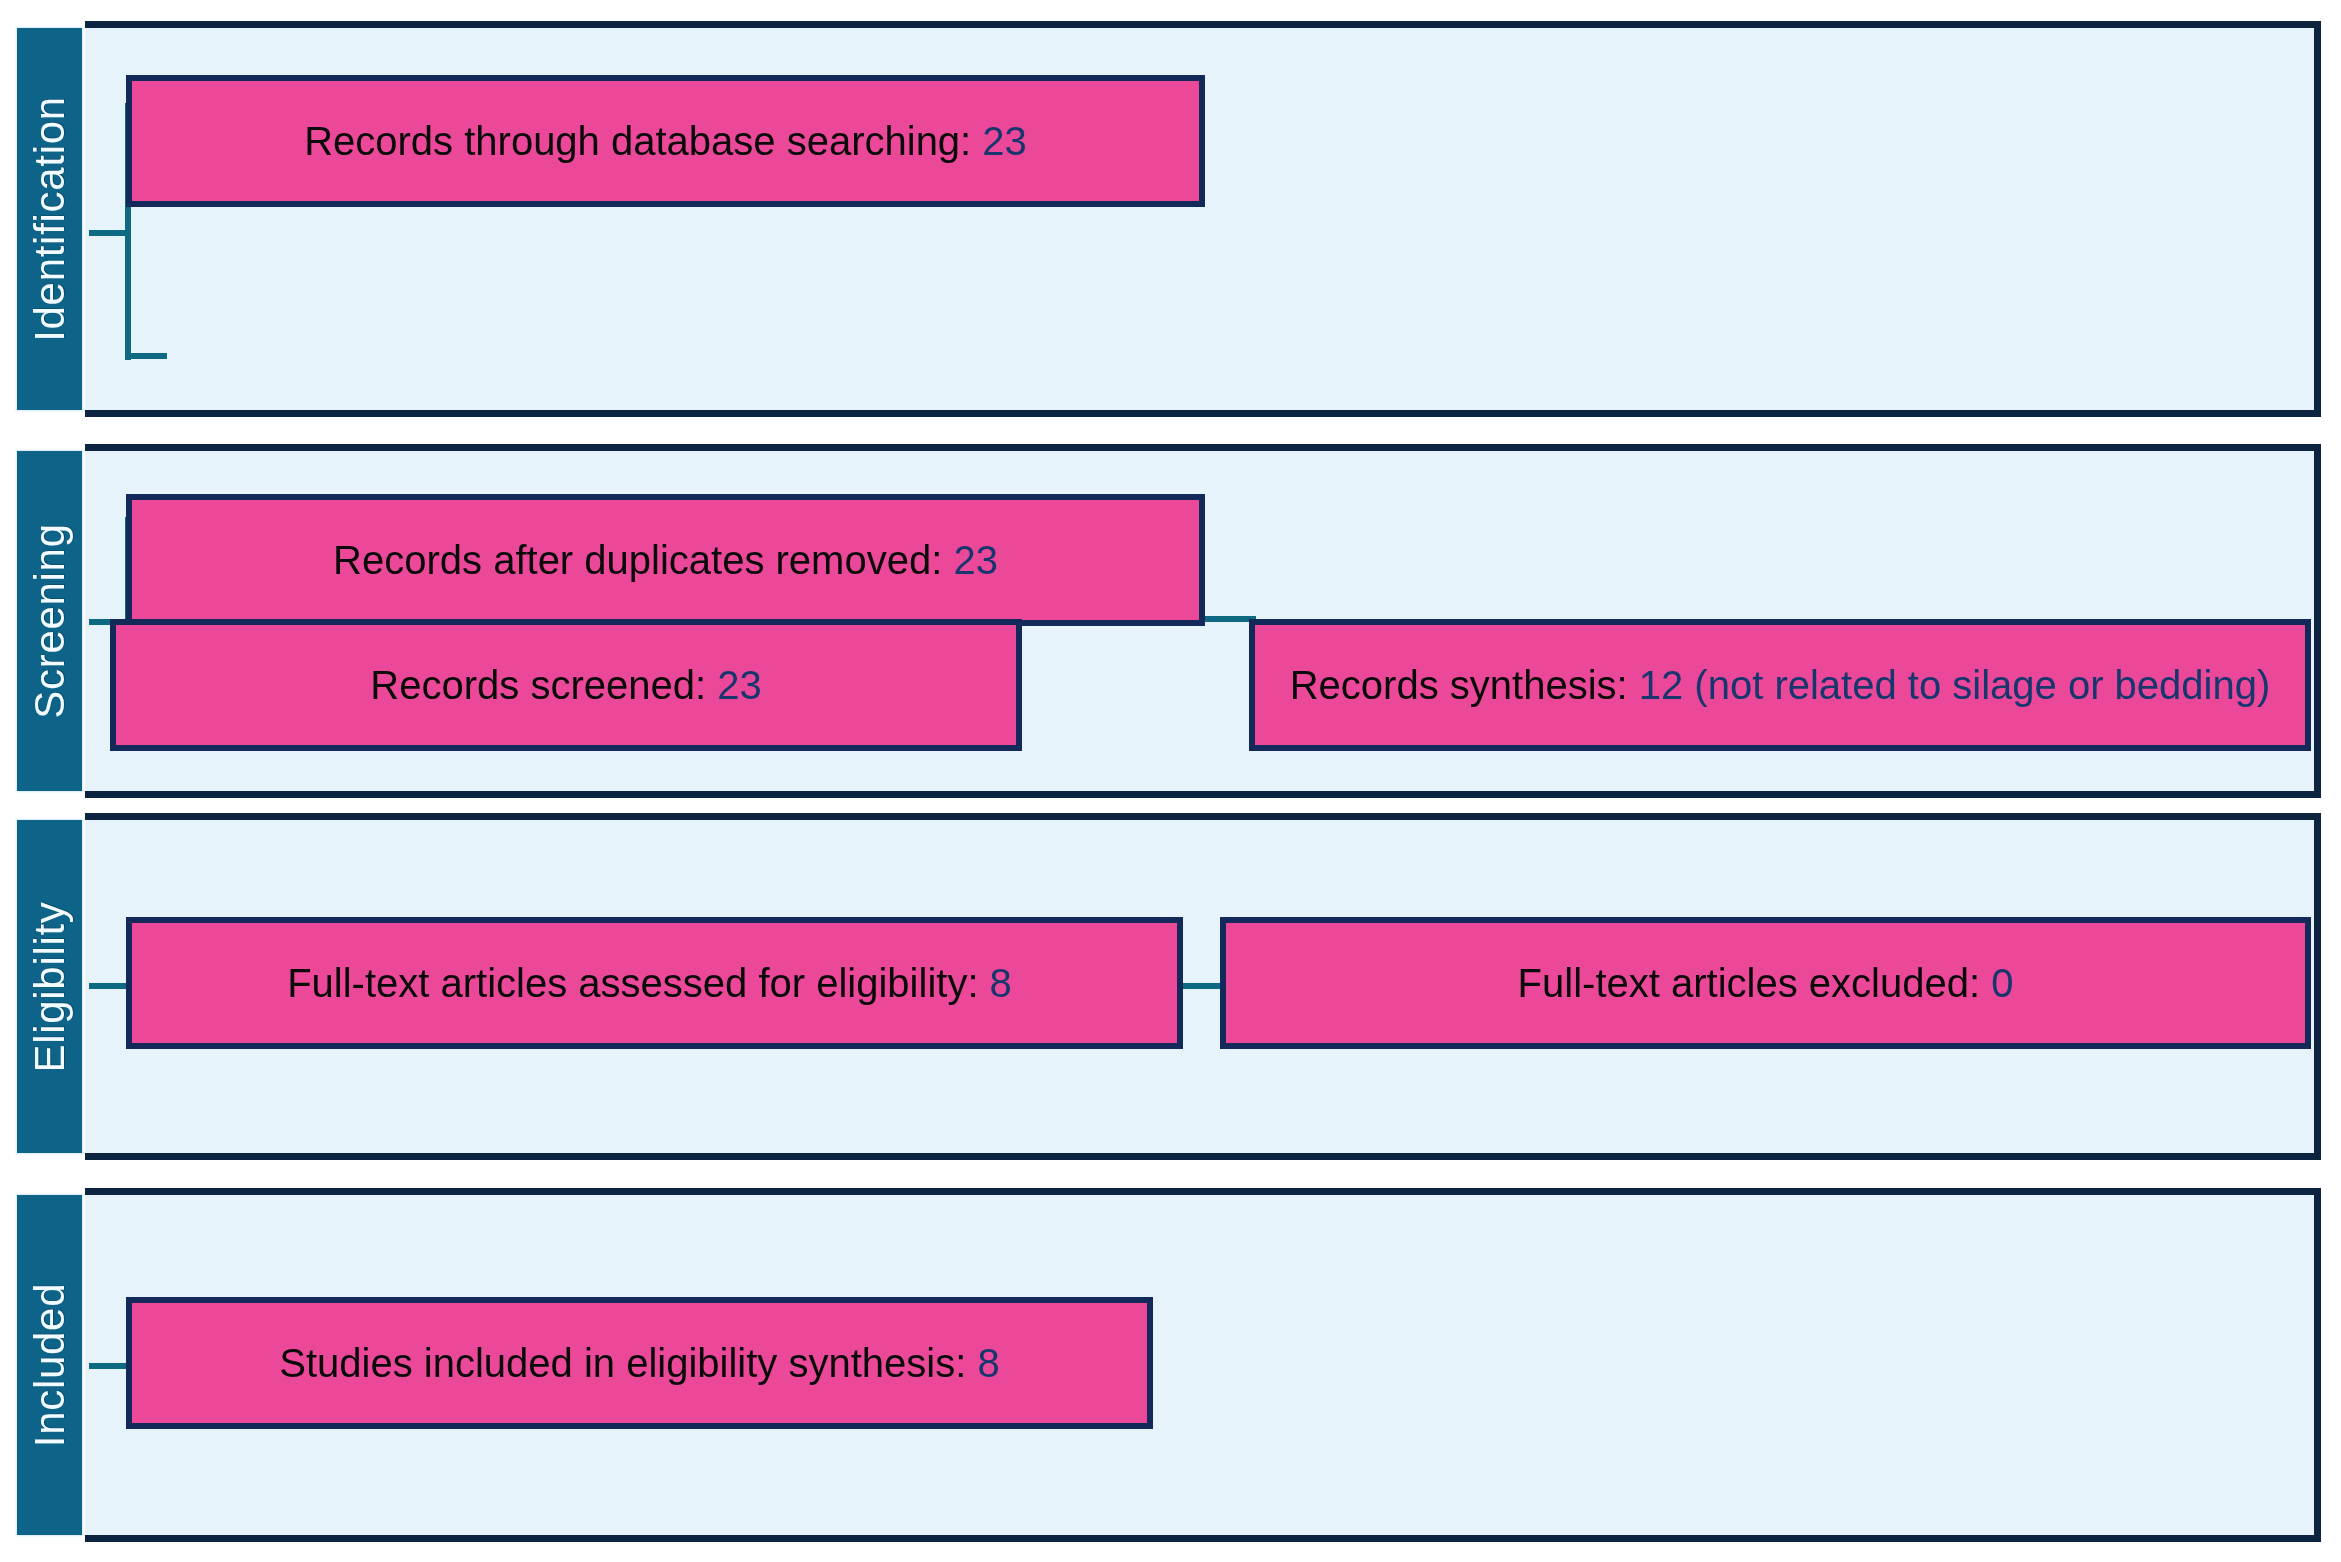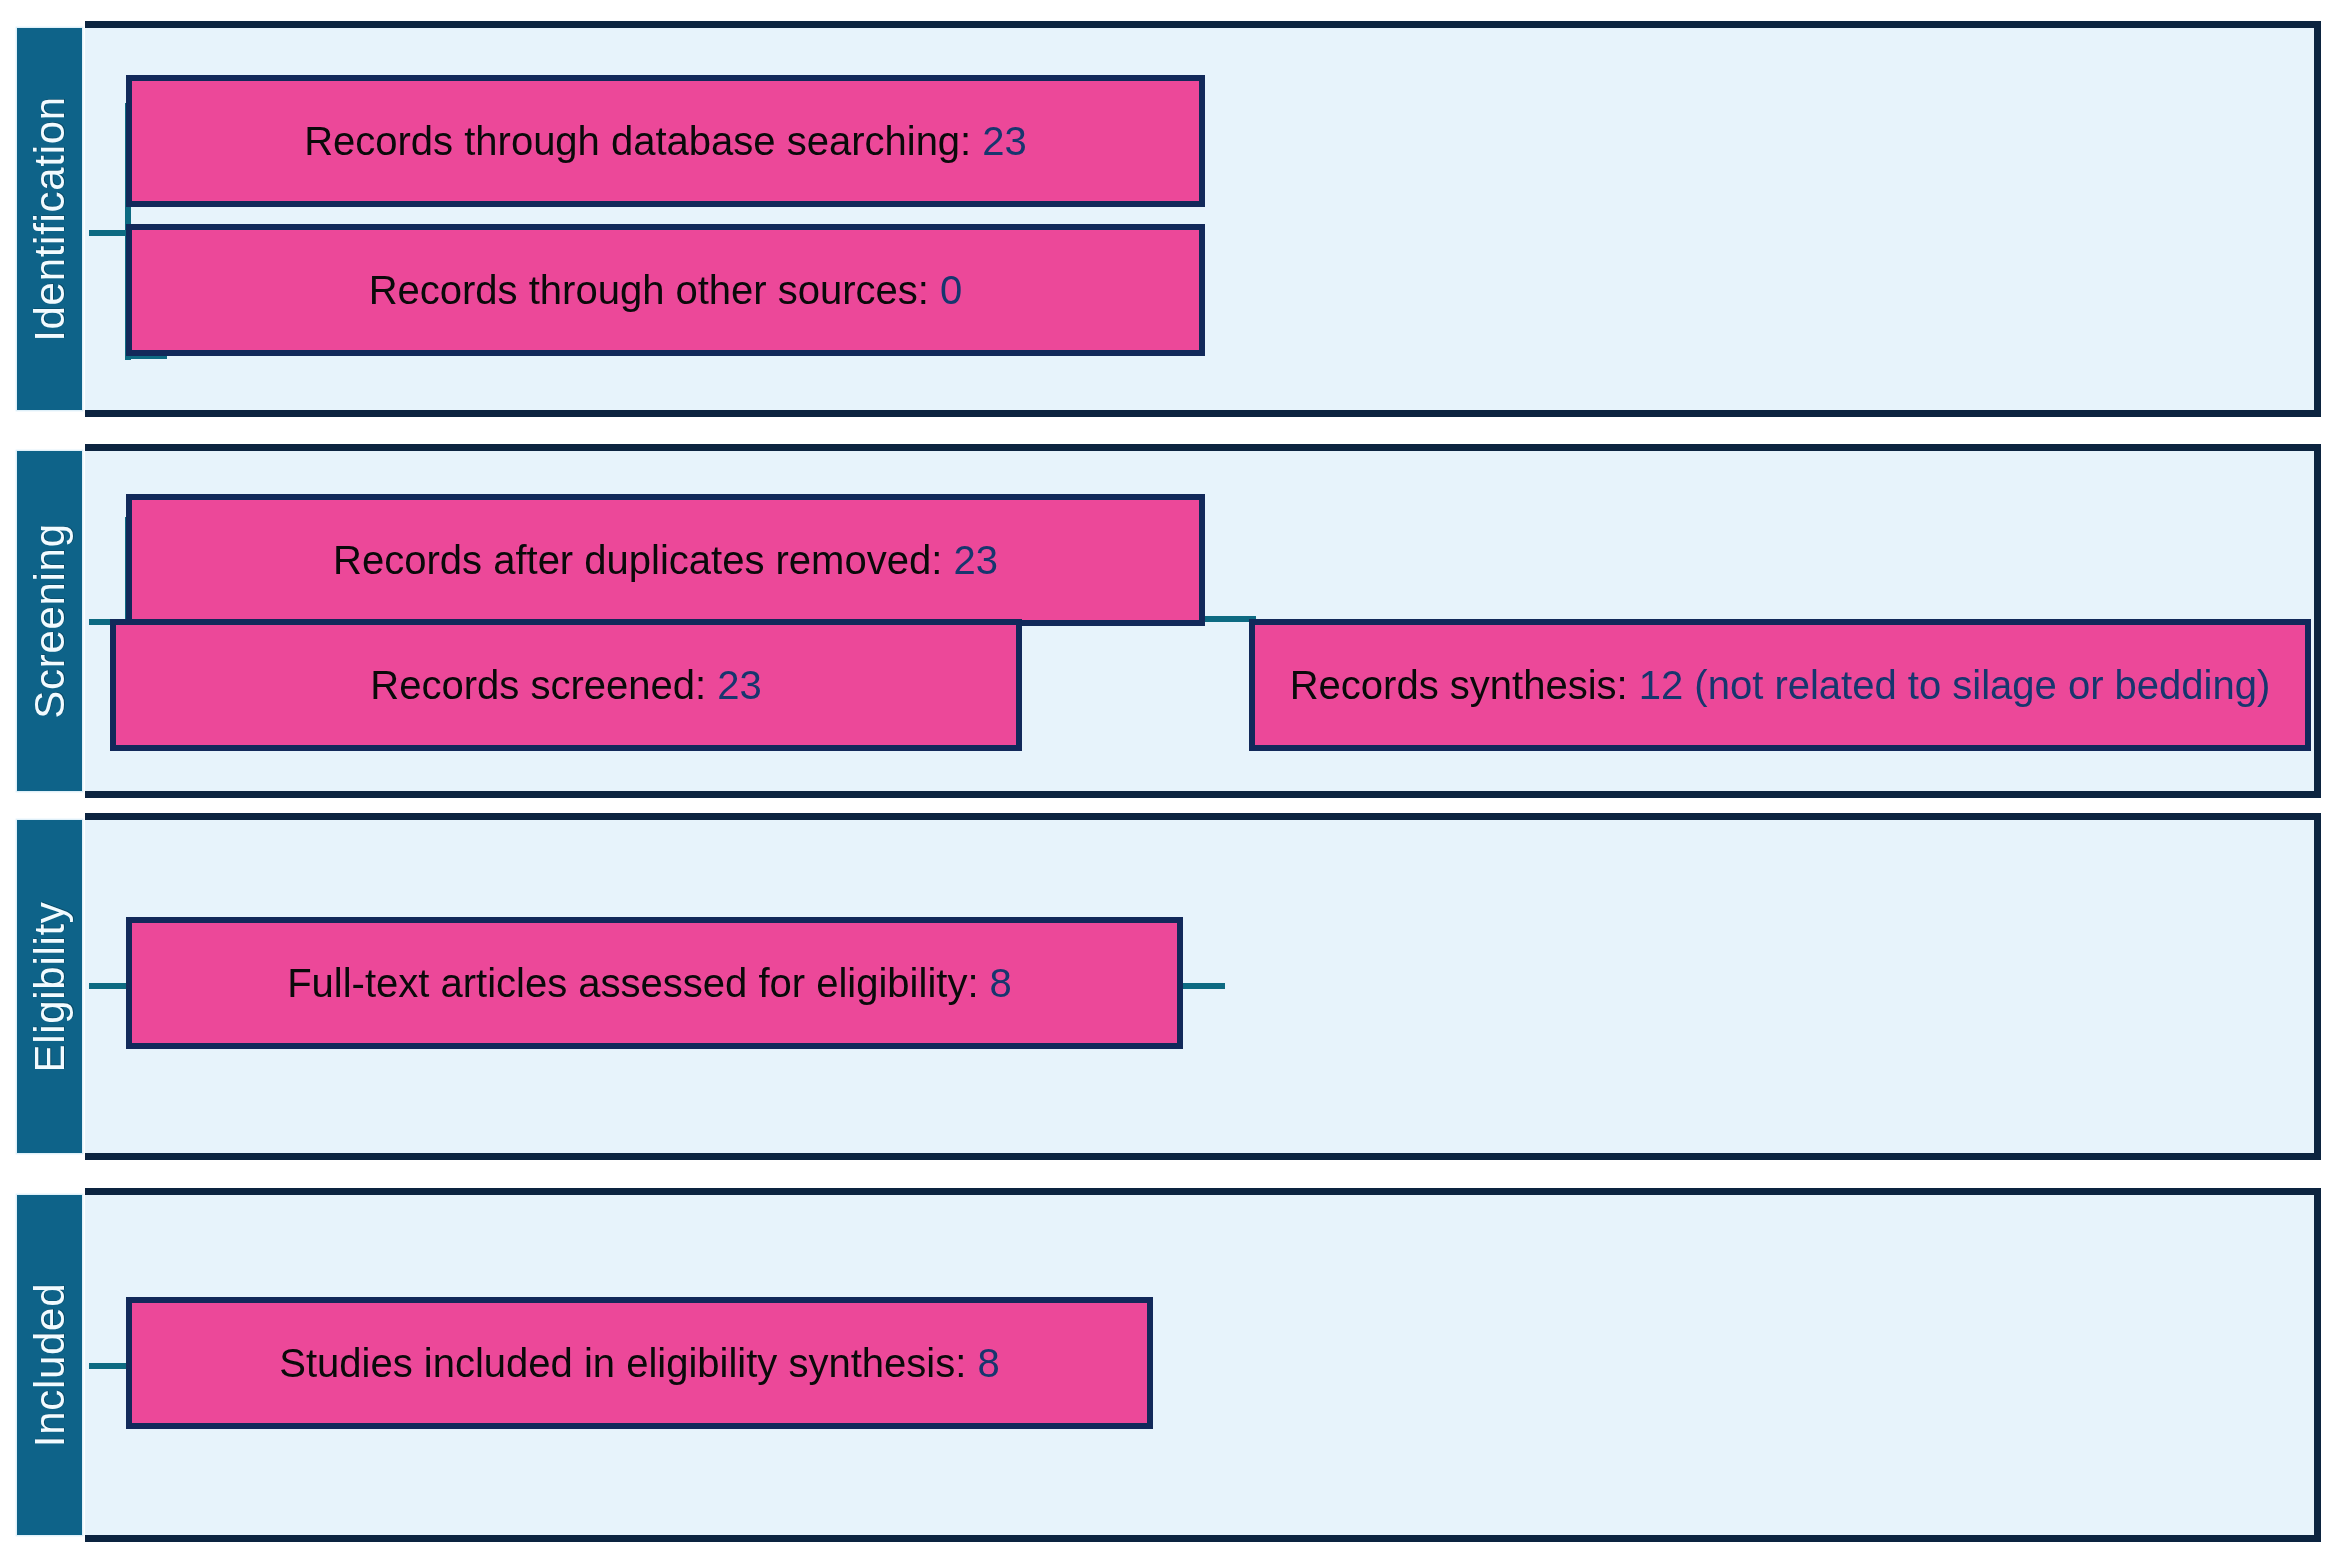--- a/index.html
+++ b/index.html
@@ -110,23 +110,20 @@
 
     <div class="bracket-stub" style="left:89px; top:209px; width:42px;"></div>
     <div class="bracket-spine" style="left:125px; top:82px; height:257px;"></div>
     <div class="bracket-arm" style="left:125px; top:82px; width:42px;"></div>
     <div class="bracket-arm" style="left:125px; top:332px; width:42px;"></div>
 
     <div class="node" style="left:126px; top:54px; width:1079px; height:132px;">
       <span class="node-text"><span>Records through database searching: </span><span class="num">23</span></span>
     </div>
 
-    <div class="node" style="left:126px; top:203px; width:1079px; height:132px;">
-      <span class="node-text"><span>Records through other sources: </span><span class="num">0</span></span>
-    </div>
   </div>
 
   <div class="stage" style="top:444px; height:354px;">
 
     <div class="stage-panel" style="top:0; height:354px;"></div>
 
     <div class="stage-tab" style="top:7px; height:340px;">
       <span class="stage-tab-label">Screening</span>
     </div>
 
@@ -159,20 +156,23 @@
     </div>
 
     <div class="bracket-stub" style="left:89px; top:170px; width:42px;"></div>
 
     <div class="conn conn-h" style="left:1180px; top:170px; width:45px;"></div>
 
     <div class="node" style="left:126px; top:104px; width:1057px; height:132px;padding-left:8px;">
       <span class="node-text"><span>Full-text articles assessed for eligibility: </span><span class="num">8</span></span>
     </div>
 
+    <div class="node" style="left:1220px; top:104px; width:1091px; height:132px;">
+      <span class="node-text"><span>Full-text articles excluded: </span><span class="num">0</span></span>
+    </div>
   </div>
 
   <div class="stage" style="top:1188px; height:354px;">
 
     <div class="stage-panel" style="top:0; height:354px;"></div>
 
     <div class="stage-tab" style="top:7px; height:340px;">
       <span class="stage-tab-label">Included</span>
     </div>
 

